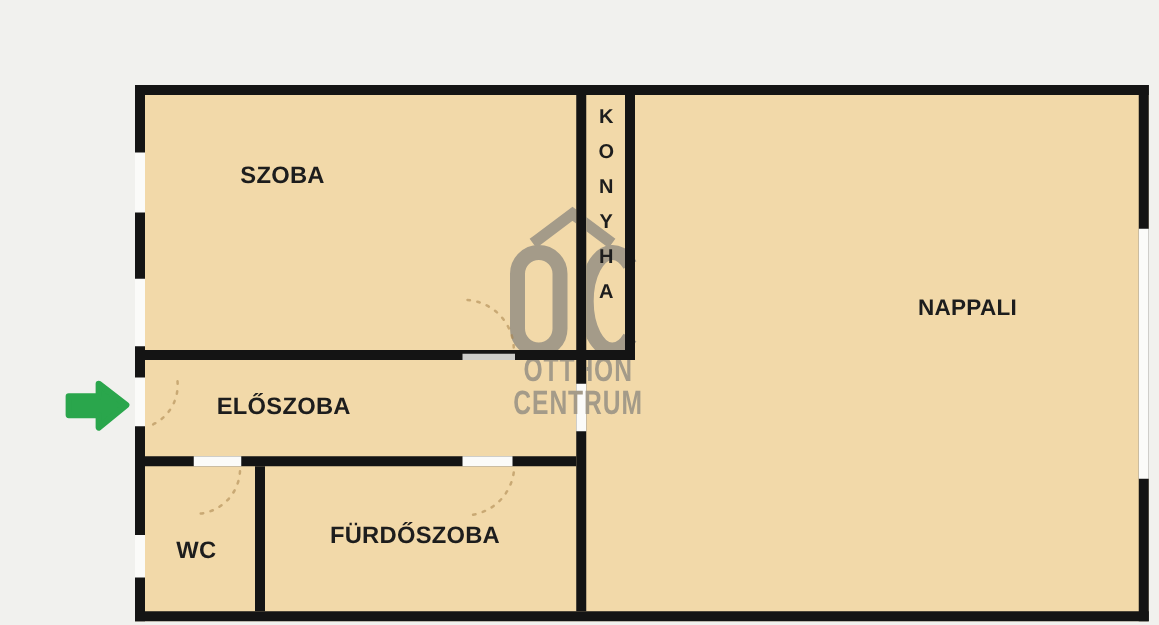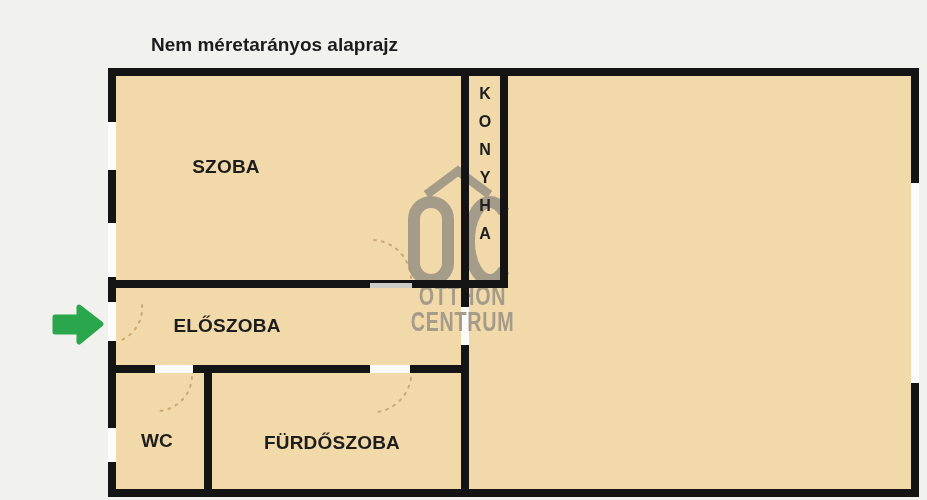--- a/index.html
+++ b/index.html
@@ -23,21 +23,20 @@
   .wm-text{position:absolute;left:380px;width:165px;text-align:center;font-weight:bold;font-size:27px;line-height:26px;
            color:var(--watermark);transform:scaleX(.73);transform-origin:center;letter-spacing:1px;mix-blend-mode:darken;}
   .arcs path{fill:none;stroke:rgba(168,130,72,.55);stroke-width:2;stroke-dasharray:2 6;stroke-linecap:round;}
   .arrow-shape{fill:var(--arrow);stroke:var(--arrow);stroke-width:5;stroke-linejoin:round;}
 </style>
 </head>
 <body>
 
 <div class="stage">
 
-  <div class="title">Nem méretarányos alaprajz</div>
 
   <div class="floor"></div>
 
   <div class="wall" style="left:108px;top:68px;width:811px;height:8px"></div>
   <div class="wall" style="left:108px;top:489px;width:811px;height:8px"></div>
   <div class="wall" style="left:108px;top:68px;width:8px;height:429px"></div>
   <div class="wall" style="left:911px;top:68px;width:8px;height:429px"></div>
 
   <div class="wall" style="left:461px;top:76px;width:8px;height:413px"></div>
   <div class="wall" style="left:500px;top:76px;width:8px;height:212px"></div>
@@ -63,28 +62,29 @@
   <div class="wm-text" style="top:283px">OTTHON</div>
   <div class="wm-text" style="top:309px">CENTRUM</div>
 
   <svg class="overlay arcs" viewBox="0 0 927 500">
     <path d="M374 240 A 40 40 0 0 1 411 278"></path>
     <path d="M142 305 A 35 35 0 0 1 119 341"></path>
     <path d="M192 377 A 36 36 0 0 1 159 411"></path>
     <path d="M411 378 A 40 40 0 0 1 377 412"></path>
   </svg>
 
-  <div class="rlabel" style="left:146px;top:156px;width:160px">SZOBA</div>
+  <div class="rlabel" style="left:146px;top:130px;width:160px">SZOBA</div>
   <div class="vlabel">K
 O
 N
 Y
 H
 A</div>
+  <div class="rlabel" style="left:684px;top:236px;width:180px;font-size:18px">NAPPALI</div>
   <div class="rlabel" style="left:137px;top:315px;width:180px">ELŐSZOBA</div>
   <div class="rlabel" style="left:122px;top:430px;width:70px">WC</div>
-  <div class="rlabel" style="left:222px;top:432px;width:220px">FÜRDŐSZOBA</div>
+  <div class="rlabel" style="left:222px;top:418px;width:220px">FÜRDŐSZOBA</div>
 
   <svg class="overlay" viewBox="0 0 927 500">
     <polygon class="arrow-shape" points="55,317 79,317 79,307 101,324 79,342 79,332 55,332"></polygon>
   </svg>
 
 </div>
 
 </body></html>

